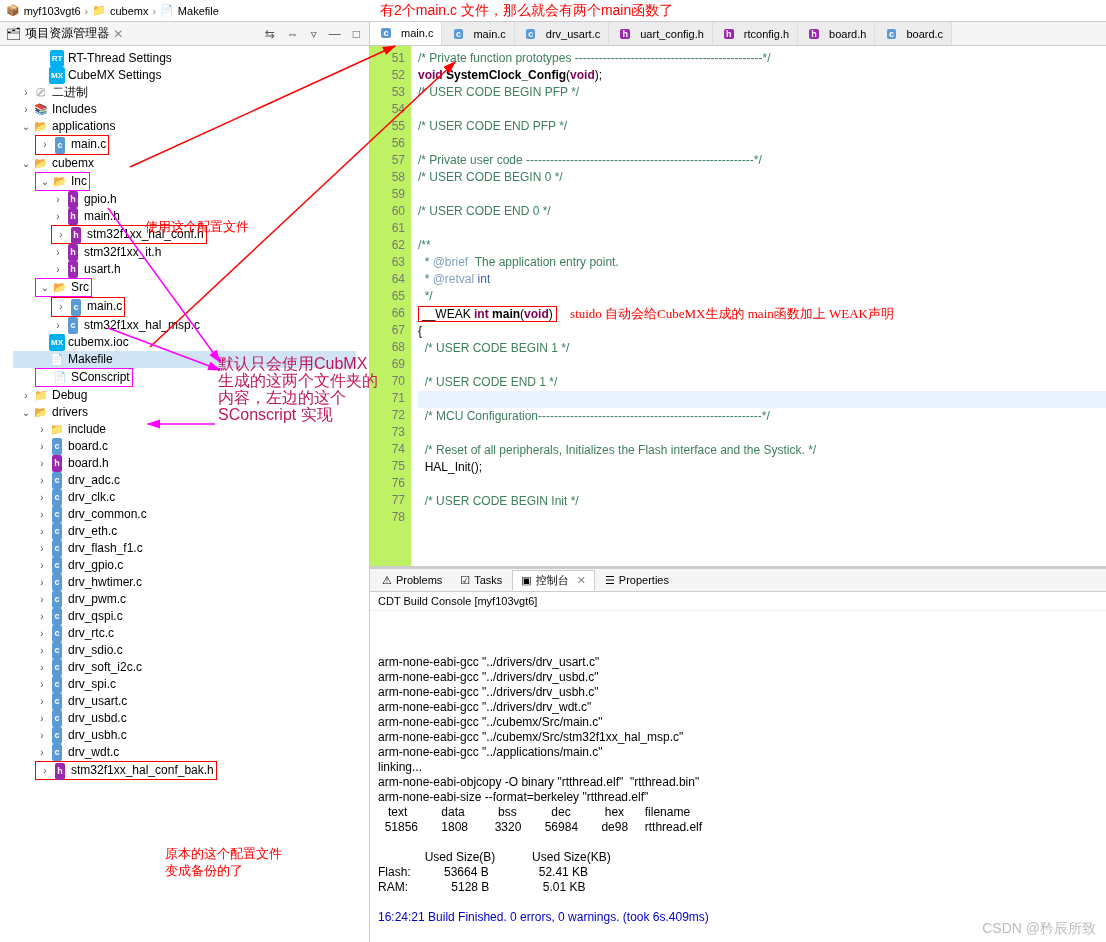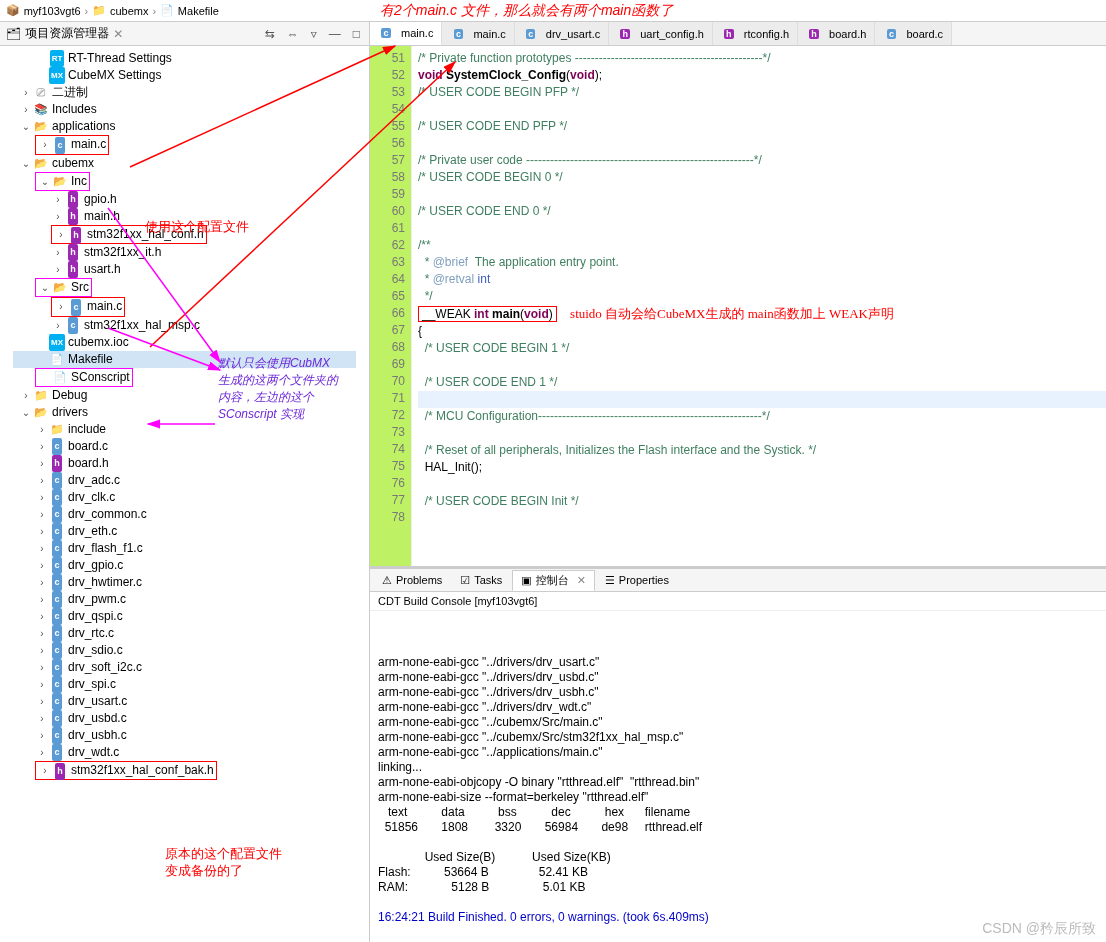--- a/index.html
+++ b/index.html
@@ -1,19 +1,19 @@
 <!DOCTYPE html>
 <html><head>
 <meta charset="utf-8">
 <style>
 * { margin: 0; padding: 0; box-sizing: border-box; font-family: "Microsoft YaHei", Arial, sans-serif; }
 body { font-size: 12px; background: #f0f0f0; color: #000; width: 1106px; height: 942px; overflow: hidden; position: relative; }
 .breadcrumb { background: #fff; border-bottom: 1px solid #ccc; padding: 2px 6px; display: flex; align-items: center; gap: 4px; height: 22px; font-size: 11px; }
 .breadcrumb .sep { color: #888; }
-.annotation-top { position:absolute; top:2px; left:380px; color:#ff0000; font-size:14px; font-weight:normal; z-index:20;font-style:italic; }
+.annotation-top { position:absolute; top:2px; left:380px; color:#ff0000; font-size:14px; font-weight:normal; z-index:20; }
 .main-container { display: flex; height: calc(100% - 22px); }
 .sidebar { width: 370px; background: #fff; border-right: 1px solid #ccc; display: flex; flex-direction: column; }
 .sidebar-header { display:flex; align-items:center; padding:3px 6px; border-bottom:1px solid #ccc; background:#f5f5f5; gap:6px; }
 .sidebar-header .tab { display:flex; align-items:center; gap:4px; }
 .sidebar-header .spacer { flex:1; }
 .sidebar-header .tb-icon { color:#555; cursor:pointer; padding:0 3px; font-size:12px; }
 .tree { overflow-y:auto; flex:1; padding:4px 13px; font-size:12px; line-height:17px; }
 .tree-item { display:flex; align-items:center; padding:0 4px; white-space:nowrap; cursor:default; position:relative; }
 .expander { width:14px; display:inline-flex; justify-content:center; color:#555; font-size:10px; cursor:pointer; }
 .icon { width:16px; height:16px; display:inline-flex; align-items:center; justify-content:center; margin-right:3px; font-size:11px; }
@@ -46,21 +46,21 @@
 .code-anno-red { color:#ff0000; font-family:"Microsoft YaHei"; font-size:13px; }
 .red-box-inline { border:1.5px solid #ff0000; padding:0 3px; }
 .console-pane { flex:1; border-top:3px solid #ccc; background:#fff; display:flex; flex-direction:column; min-height:0; }
 .console-tabs { display:flex; background:#f5f5f5; border-bottom:1px solid #ccc; height:23px; align-items:center; gap:2px; padding:0 4px; font-size:11px; }
 .console-tab { display:flex; align-items:center; gap:4px; padding:2px 8px; cursor:pointer; }
 .console-tab.active { background:#fff; border:1px solid #ccc; border-bottom:1px solid #fff; }
 .console-title { padding:3px 8px; font-size:11px; border-bottom:1px solid #eee; }
 .console-body { flex:1; font-family:Consolas,monospace; font-size:12px; line-height:15px; padding:4px 8px; white-space:pre; overflow:auto;margin-top:40px; }
 .console-final { color:#0000cc; }
 .watermark { position:absolute; bottom:4px; right:10px; color:#bbb; font-size:14px; z-index:30; }
-.anno-magenta-text { position:absolute; color:#6d28d9; font-size:12px; line-height:17px; z-index:15;font-style:italic; }
+.anno-magenta-text { position:absolute; color:#be185d; font-size:16px; line-height:17px; z-index:15; }
 .anno-red-text { position:absolute; color:#ff0000; font-size:13px; line-height:17px; z-index:15; }
 svg.arrows { position:absolute; top:22px; left:0; pointer-events:none; z-index:14; }
 </style>
 </head>
 <body>
 
 <div class="breadcrumb">
   <span>📦</span>
   <span>myf103vgt6</span>
   <span class="sep">›</span>

